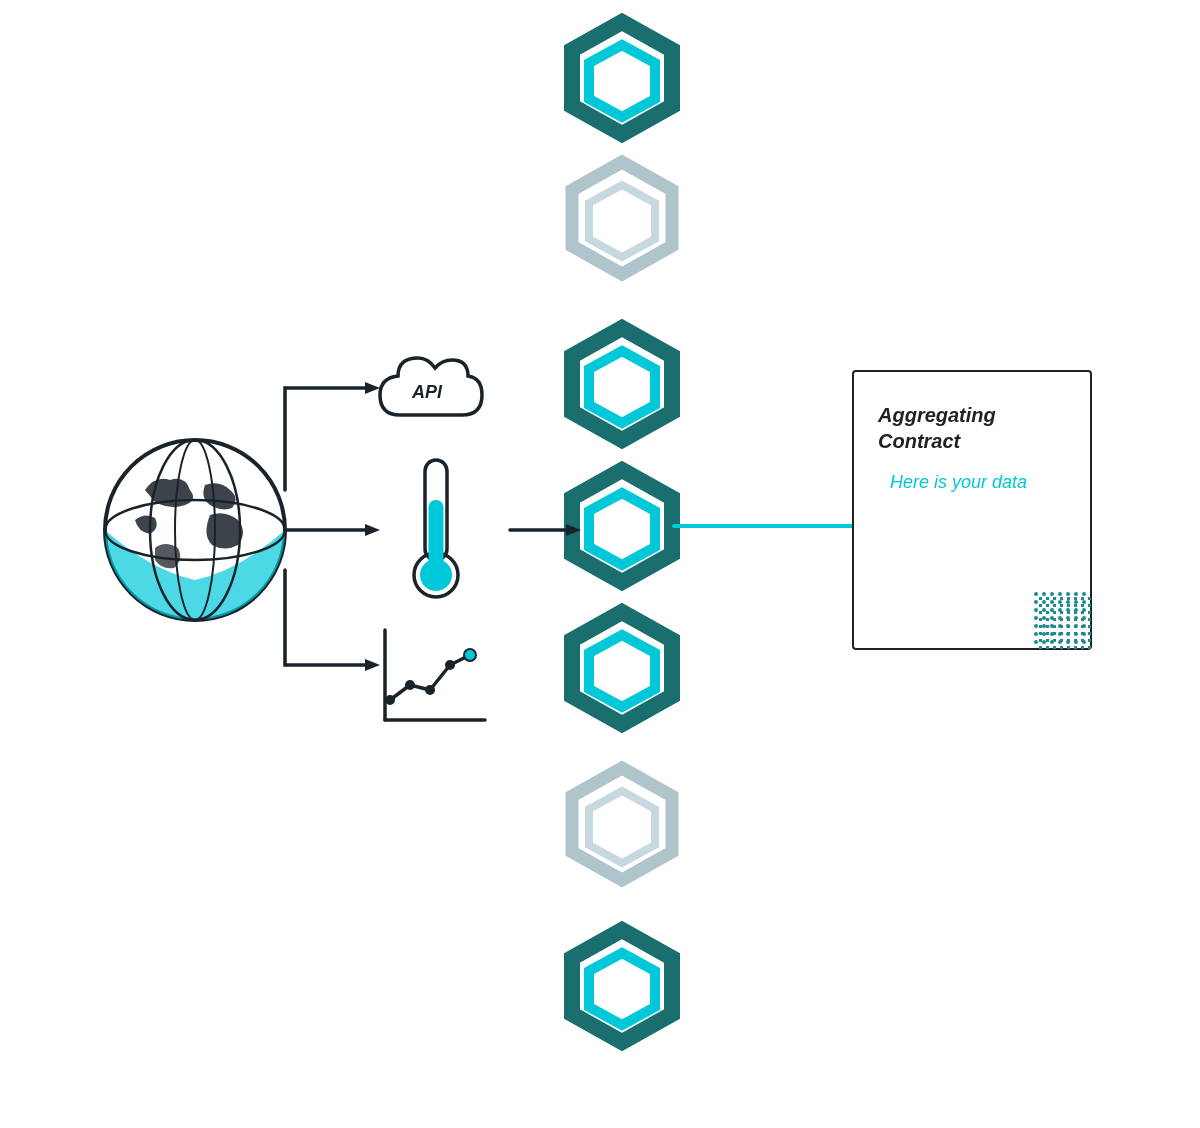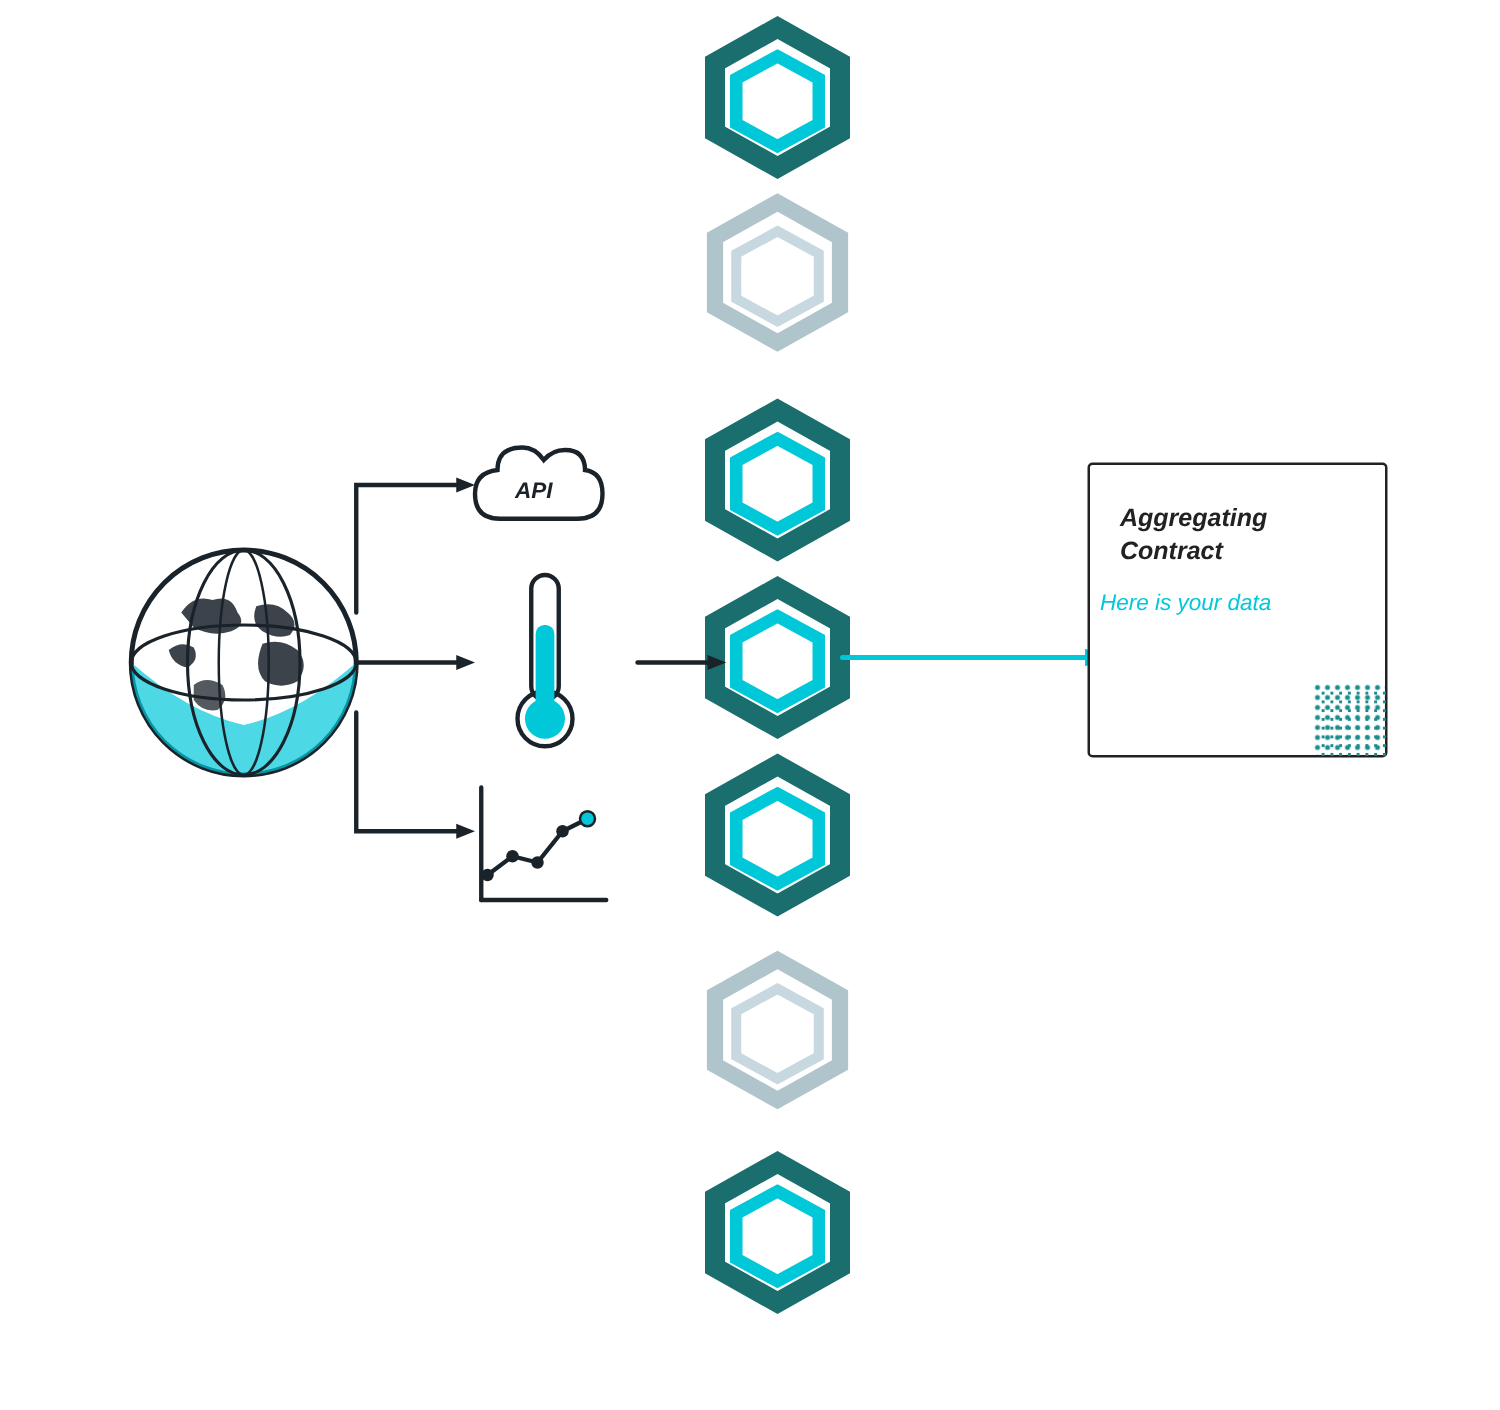--- a/index.html
+++ b/index.html
@@ -24,23 +24,23 @@
       width: 1200px;
       height: 1128px;
       position: absolute;
       top: 0; left: 0;
     }
 
     
     .contract-card {
       position: absolute;
       top: 370px;
-      right: 90px;
+      right: 108px;
       width: 240px;
-      height: 236px;
+      height: 280px;
       background: #ffffff;
       border: 2.5px solid #222;
       border-radius: 4px 4px 4px 4px;
     }
     .contract-card::after {
       content: '';
       position: absolute;
       bottom: -2px;
       right: -2px;
       width: 55px;
@@ -51,21 +51,21 @@
     .contract-title {
       font-size: 20px;
       font-weight: bold;
       color: #222;
       padding: 30px 24px 10px 24px;
       line-height: 1.3;
     }
     .contract-data {
       font-size: 18px;
       color: #00c8d8;
-      padding: 8px 8px;
+      padding: 8px 36px;
     }
   </style>
 </head>
 <body>
 
 <div class="diagram-container">
   <svg class="main-svg" viewBox="0 0 1200 1128" xmlns="http://www.w3.org/2000/svg">
 
     <g>
       <polygon points="622,22 672,50 672,106 622,134 572,106 572,50" fill="none" stroke="#1a6e6e" stroke-width="16"></polygon>

